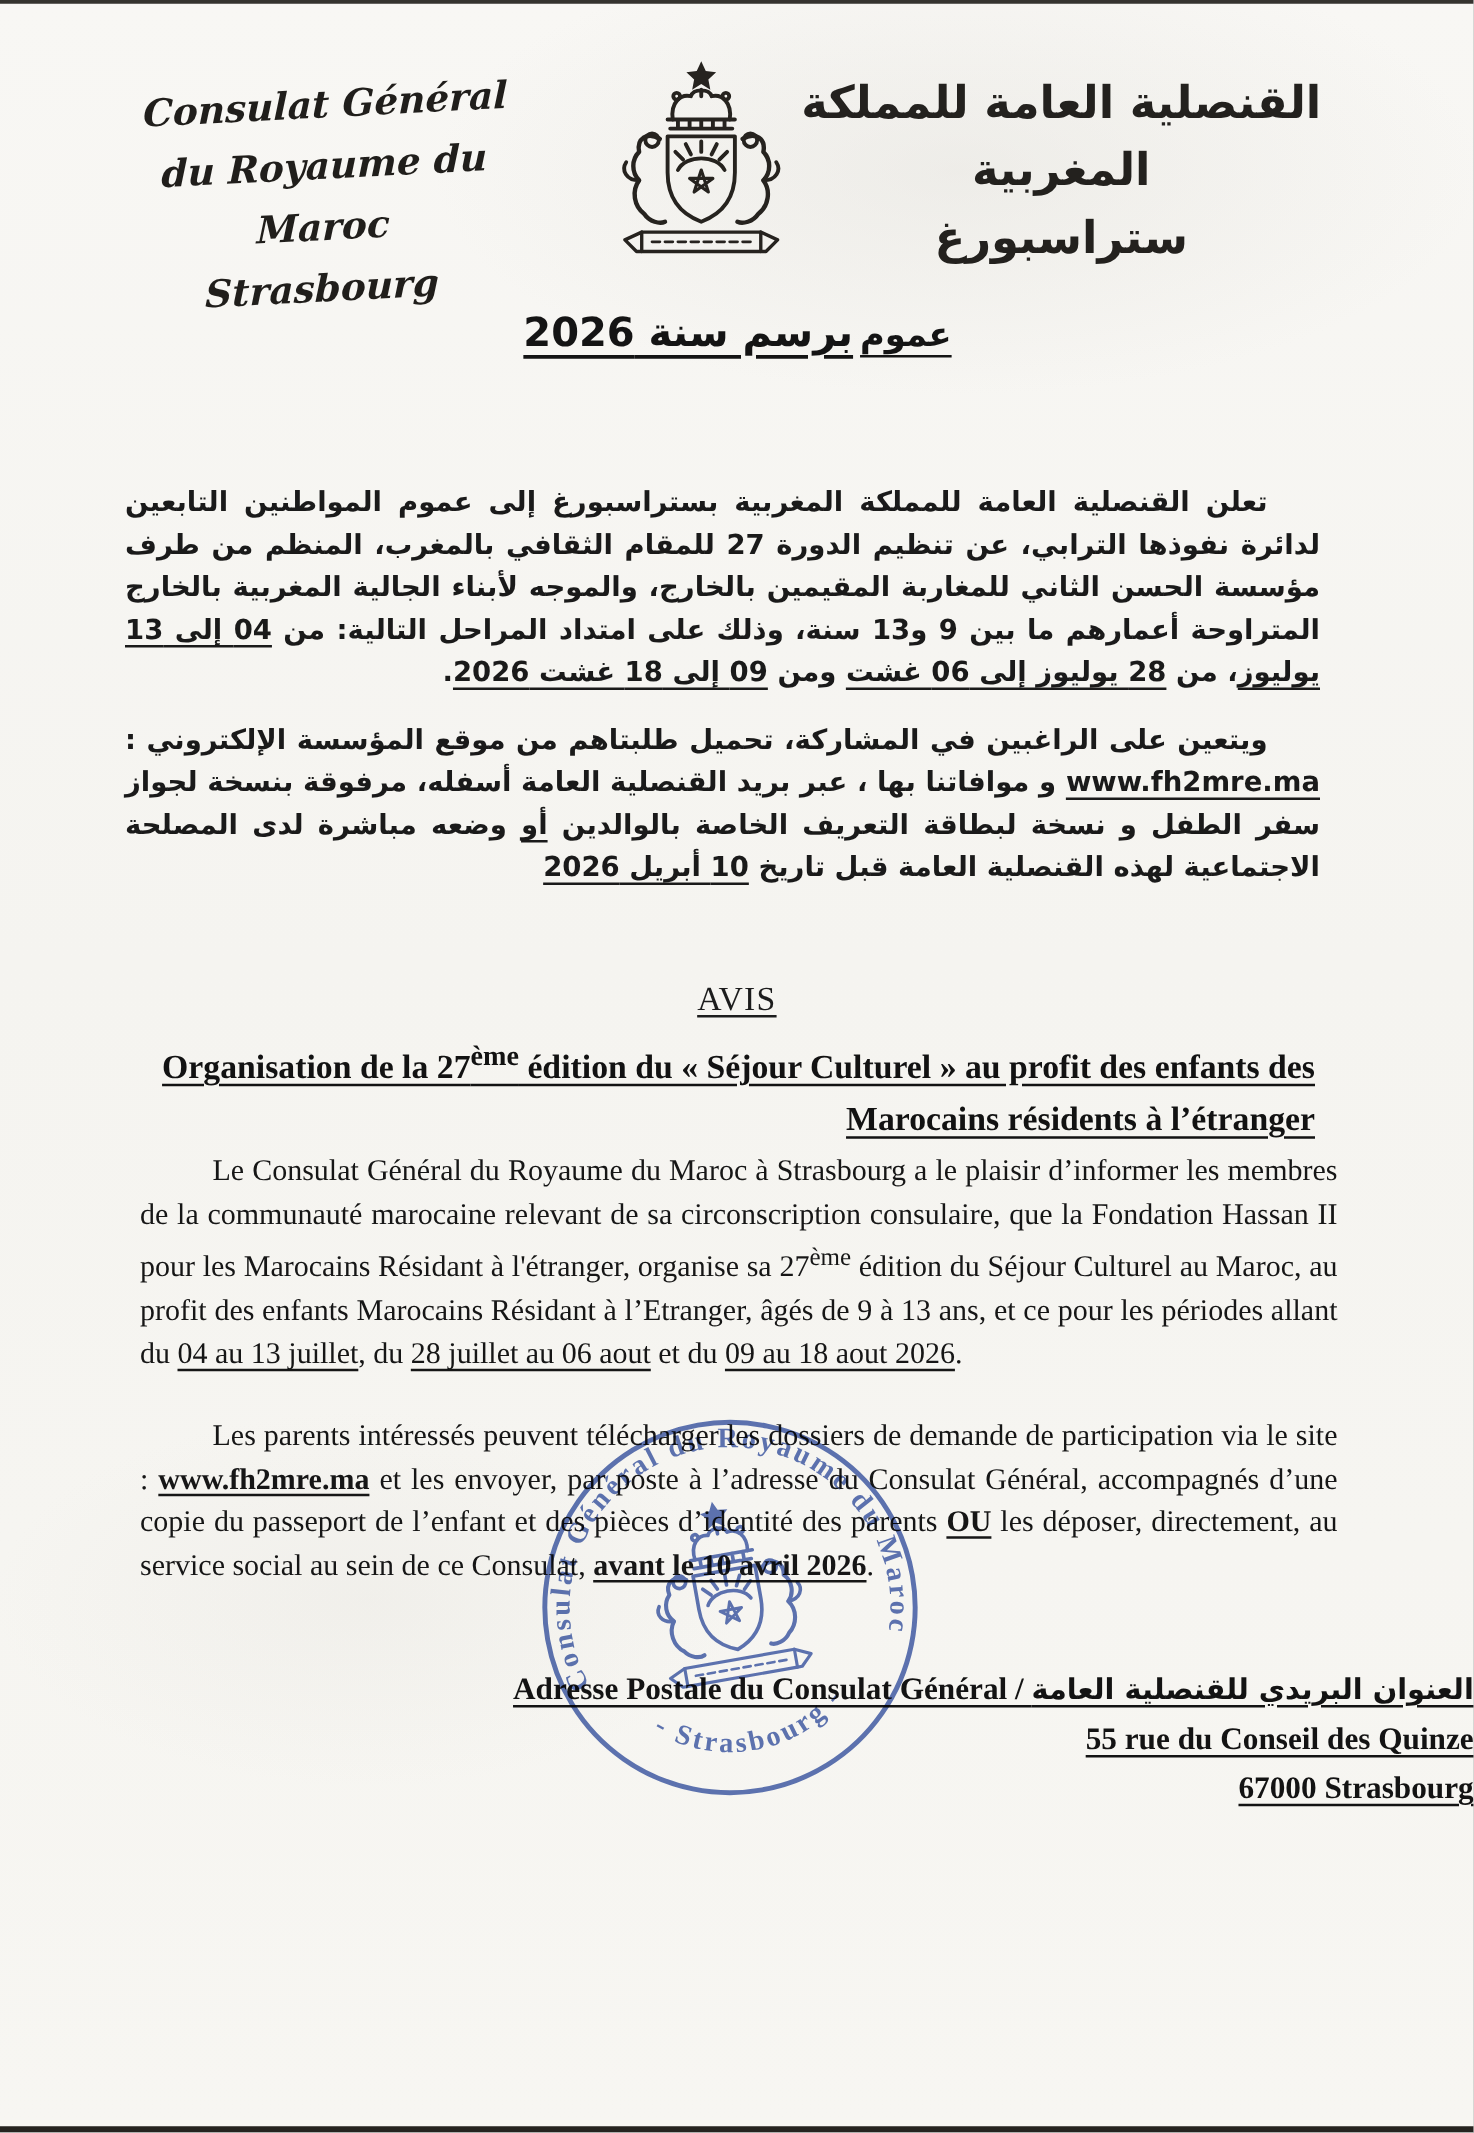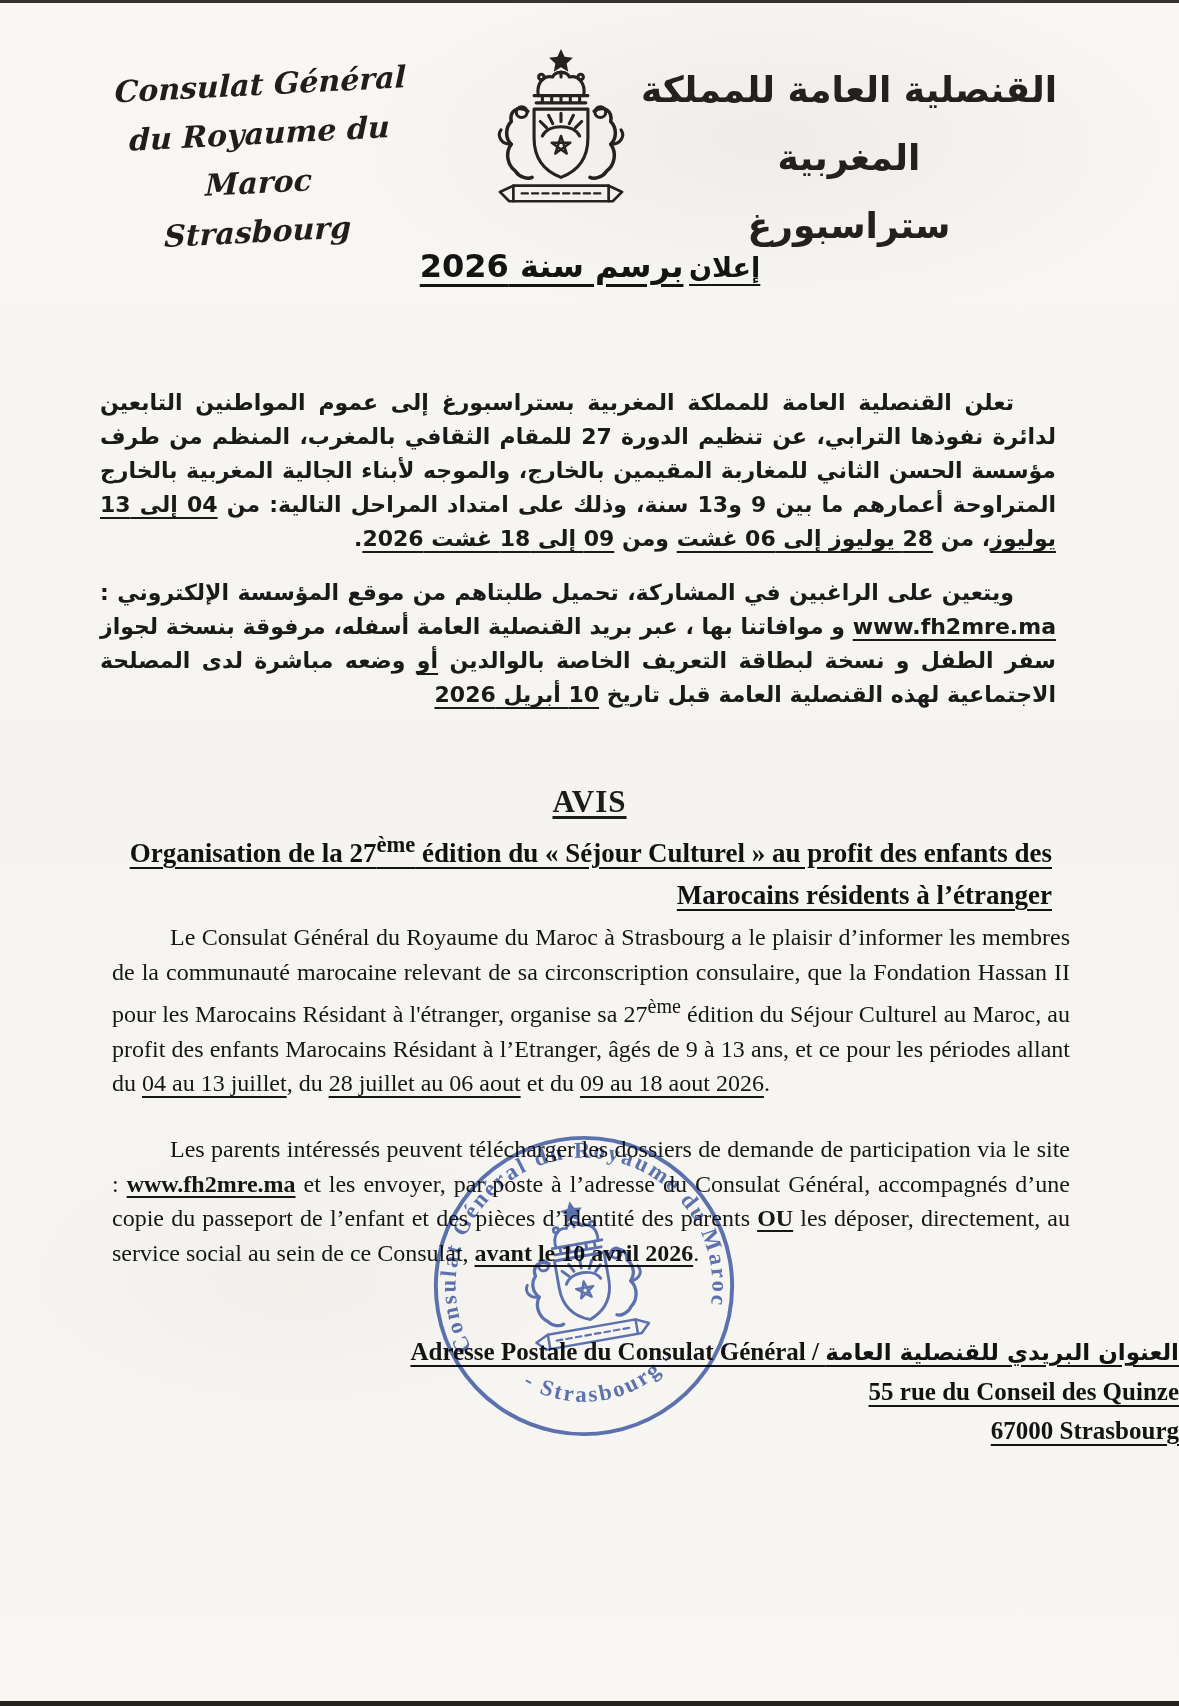--- a/index.html
+++ b/index.html
@@ -27,21 +27,21 @@
     font-style:italic;font-weight:bold;
     font-size:30px;line-height:49px;
     color:#201e1b;
     transform:rotate(-3deg) skewX(-4deg);
   }
   .coa-header{position:absolute;left:476px;top:48px;width:170px;height:176px;color:#26231f;}
   .arabic-callig{
     position:absolute;left:618px;top:56px;width:462px;
     direction:rtl;text-align:center;
     font-family:"DejaVu Sans", sans-serif;font-weight:bold;
-    font-size:36px;line-height:68px;color:#23211e;
+    font-size:36px;line-height:54px;color:#23211e;
   }
 
   
   .ar-title{
     position:absolute;left:110px;top:246px;width:960px;
     direction:rtl;text-align:center;
     font-family:"DejaVu Sans", sans-serif;font-weight:bold;color:#141414;
   }
   .ar-title .t1{font-size:27px;text-decoration:underline;text-underline-offset:7px;display:inline-block;margin-bottom:8px;}
   .ar-title .t2{font-size:24px;line-height:38px;text-decoration:underline;text-underline-offset:7px;display:block;}
@@ -56,21 +56,21 @@
   }
   #ar-para1{top:386px;}
   #ar-para2{top:576px;}
 
   .u{text-decoration:underline;text-underline-offset:5px;}
   .ltr{direction:ltr;unicode-bidi:embed;}
 
   
   .avis{
     position:absolute;left:0;right:0;top:784px;margin:0;
-    text-align:center;font-weight:bold;font-size:31px;
+    text-align:center;font-weight:normal;font-size:27px;
     text-decoration:underline;text-underline-offset:4px;letter-spacing:1px;
   }
   .fr-title{
     position:absolute;left:128px;top:824px;width:924px;margin:0;
     text-align:right;font-weight:bold;font-size:27px;line-height:42px;
     color:#121212;
   }
   .fr-title .inner{text-decoration:underline;text-underline-offset:5px;}
   .fr-para{
     position:absolute;left:112px;width:958px;margin:0;
@@ -152,21 +152,21 @@
   <svg class="coa-header" viewBox="0 0 160 170">
     <use href="#coa"></use>
   </svg>
 
   <div class="arabic-callig">
     <div>القنصلية العامة للمملكة المغربية</div>
     <div>ستراسبورغ</div>
   </div>
 
   <div class="ar-title">
-    <span class="t1">إعلان</span>
+    <span class="t1">عموم</span>
     <span class="t3">برسم سنة 2026</span>
   </div>
 
   <p class="ar-para" id="ar-para1" dir="rtl"><span>تعلن القنصلية العامة للمملكة المغربية بستراسبورغ إلى عموم المواطنين التابعين لدائرة نفوذها الترابي، عن تنظيم الدورة 27 للمقام الثقافي بالمغرب، المنظم من طرف مؤسسة الحسن الثاني للمغاربة المقيمين بالخارج، والموجه لأبناء الجالية المغربية بالخارج المتراوحة أعمارهم ما بين </span><span>9 و13</span><span> سنة، وذلك على امتداد المراحل التالية: من </span><span class="u">04 إلى 13 يوليوز</span><span>، من </span><span class="u">28 يوليوز إلى 06 غشت</span><span> ومن </span><span class="u">09 إلى 18 غشت 2026</span><span>.</span></p>
 
   <p class="ar-para" id="ar-para2" dir="rtl"><span>ويتعين على الراغبين في المشاركة، تحميل طلبتاهم من موقع المؤسسة الإلكتروني : </span><span class="u ltr" dir="ltr">www.fh2mre.ma</span><span> و موافاتنا بها ، عبر بريد القنصلية العامة أسفله، مرفوقة بنسخة لجواز سفر الطفل و نسخة لبطاقة التعريف الخاصة بالوالدين </span><span class="u">أو</span><span> وضعه مباشرة لدى المصلحة الاجتماعية لهذه القنصلية العامة قبل تاريخ </span><span class="u">10 أبريل 2026</span></p>
 
   <p class="avis">AVIS</p>
 
   <p class="fr-title"><span class="inner"><span>Organisation de la 27</span><sup>ème</sup><span> édition du « Séjour Culturel » au profit des enfants des Marocains résidents à l’étranger</span></span></p>

